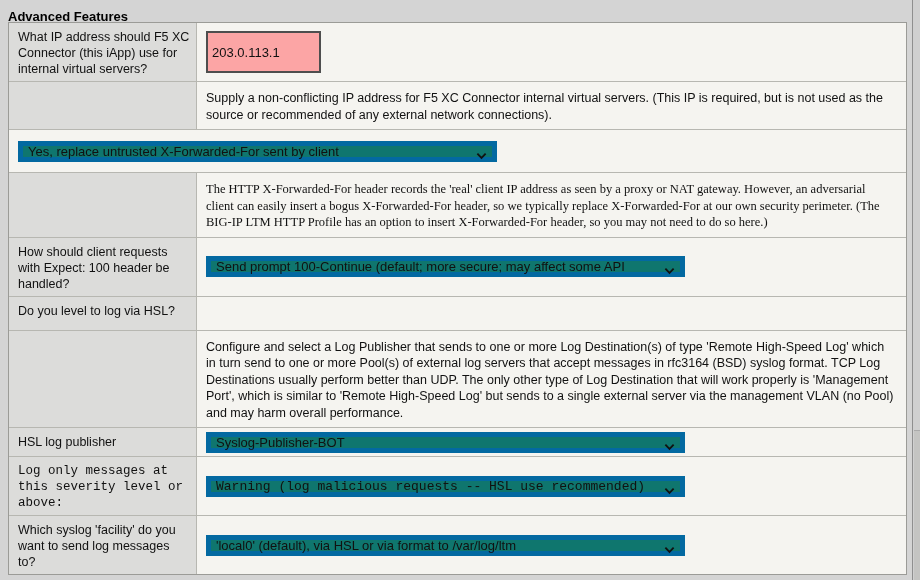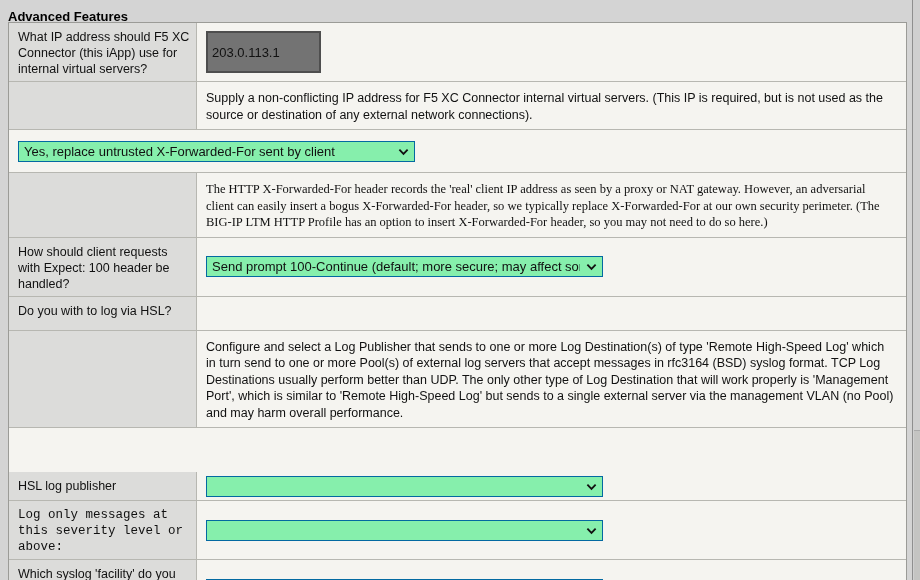--- a/index.html
+++ b/index.html
@@ -43,39 +43,39 @@
     font-size:12.5px; line-height:1.32; color:#111;
   }
   
   .r1  { min-height:52px; }
   .r2  { min-height:46px; }
   .r3  { min-height:42px; }
   .r4  { min-height:52px;font-family:Liberation Serif, serif; }
   .r5  { min-height:33px; }
   .r6  { min-height:33px; }
   .r7  { min-height:85px; }
-  .r8  { min-height:28px;margin-top:44px; }
+  .r8  { min-height:28px; }
   .r9  { min-height:38px;font-family:Liberation Mono, monospace; }
   .r10 { min-height:38px; }
 
   .text-input {
     height:16px;
     border:2px solid #4e4e4e;
-    background:#737373;
+    background:#fca5a5;
     font:13px "Liberation Sans", sans-serif;
     padding:11px 4px;
     color:#111;
   }
   .text-input.ip  { width:103px; }
 
   .select {
-    width:397px; height:21px;
+    width:479px; height:21px;
     box-sizing:border-box;
-    border:1px solid #0369a1;
-    background:#86efac;
+    border:5px solid #0369a1;
+    background:#0f766e;
     display:flex; align-items:center;
     padding:0 22px 0 5px;
     position:relative;
     font-size:13px; color:#111;
     cursor:default;
   }
   .select-text {
     white-space:nowrap; overflow:hidden; flex:1;
   }
   .chev { position:absolute; right:5px; top:6px; }
@@ -100,21 +100,21 @@
 
   <div class="row r1">
     <div class="cell label">What IP address should F5 XC Connector (this iApp) use for internal virtual servers?</div>
     <div class="cell content">
       <input class="text-input ip" type="text" value="203.0.113.1" style="">
     </div>
   </div>
 
   <div class="row r2">
     <div class="cell label"></div>
-    <div class="cell content help">Supply a non-conflicting IP address for F5 XC Connector internal virtual servers. (This IP is required, but is not used as the source or destination of any external network connections).</div>
+    <div class="cell content help">Supply a non-conflicting IP address for F5 XC Connector internal virtual servers. (This IP is required, but is not used as the source or recommended of any external network connections).</div>
   </div>
 
   <div class="row r3">
     <div class="cell content">
       <div class="select" role="combobox">
         <span class="select-text">Yes, replace untrusted X-Forwarded-For sent by client</span>
         <svg class="chev" width="11" height="8" viewBox="0 0 12 8">
             <path d="M1.5 1.5 L6 6 L10.5 1.5" fill="none" stroke="#111" stroke-width="2"></path>
           </svg>
       </div>
@@ -132,43 +132,45 @@
       <div class="select" role="combobox">
         <span class="select-text">Send prompt 100-Continue (default; more secure; may affect some API</span>
         <svg class="chev" width="11" height="8" viewBox="0 0 12 8">
             <path d="M1.5 1.5 L6 6 L10.5 1.5" fill="none" stroke="#111" stroke-width="2"></path>
           </svg>
       </div>
     </div>
   </div>
 
   <div class="row r6">
-    <div class="cell label">Do you with to log via HSL?</div>
+    <div class="cell label">Do you level to log via HSL?</div>
   </div>
 
   <div class="row r7">
     <div class="cell label"></div>
     <div class="cell content help">Configure and select a Log Publisher that sends to one or more Log Destination(s) of type 'Remote High-Speed Log' which in turn send to one or more Pool(s) of external log servers that accept messages in rfc3164 (BSD) syslog format. TCP Log Destinations usually perform better than UDP. The only other type of Log Destination that will work properly is 'Management Port', which is similar to 'Remote High-Speed Log' but sends to a single external server via the management VLAN (no Pool) and may harm overall performance.</div>
   </div>
 
   <div class="row r8">
     <div class="cell label">HSL log publisher</div>
     <div class="cell content">
       <div class="select" role="combobox">
+        <span class="select-text">Syslog-Publisher-BOT</span>
         <svg class="chev" width="11" height="8" viewBox="0 0 12 8">
             <path d="M1.5 1.5 L6 6 L10.5 1.5" fill="none" stroke="#111" stroke-width="2"></path>
           </svg>
       </div>
     </div>
   </div>
 
   <div class="row r9">
     <div class="cell label">Log only messages at this severity level or above:</div>
     <div class="cell content">
       <div class="select" role="combobox">
+        <span class="select-text">Warning (log malicious requests -- HSL use recommended)</span>
         <svg class="chev" width="11" height="8" viewBox="0 0 12 8">
             <path d="M1.5 1.5 L6 6 L10.5 1.5" fill="none" stroke="#111" stroke-width="2"></path>
           </svg>
       </div>
     </div>
   </div>
 
   <div class="row r10">
     <div class="cell label">Which syslog 'facility' do you want to send log messages to?</div>
     <div class="cell content">

